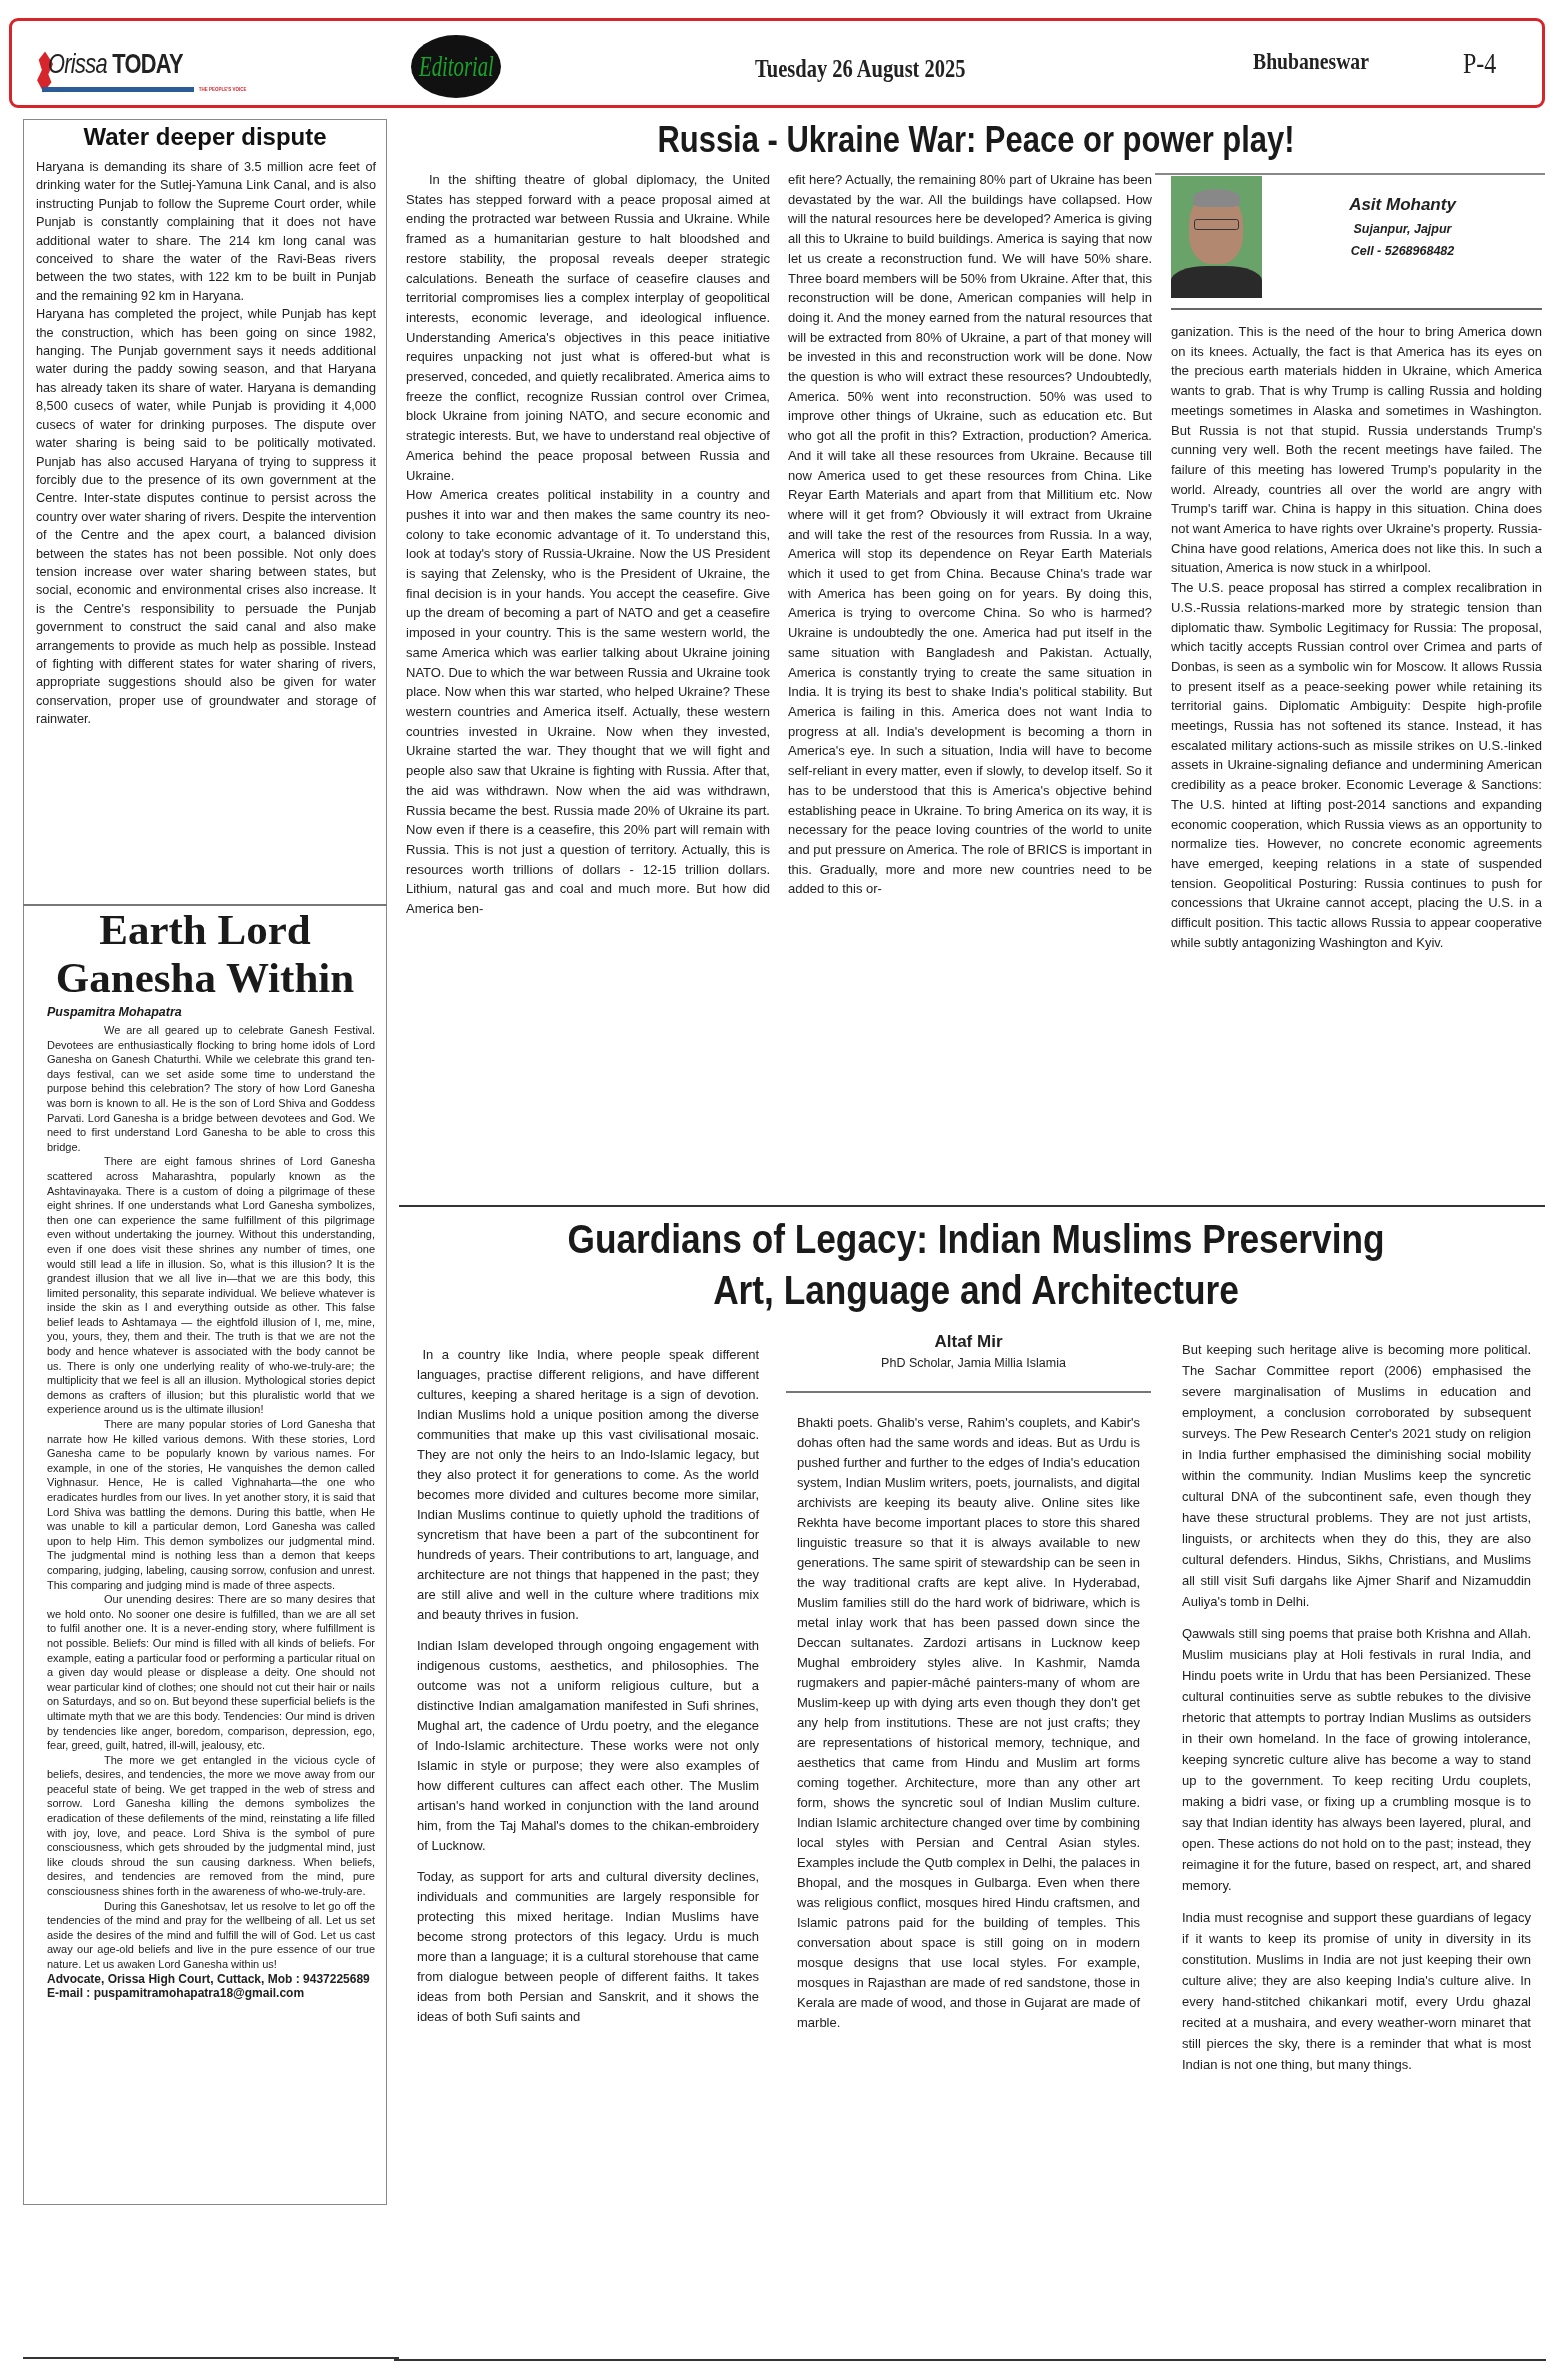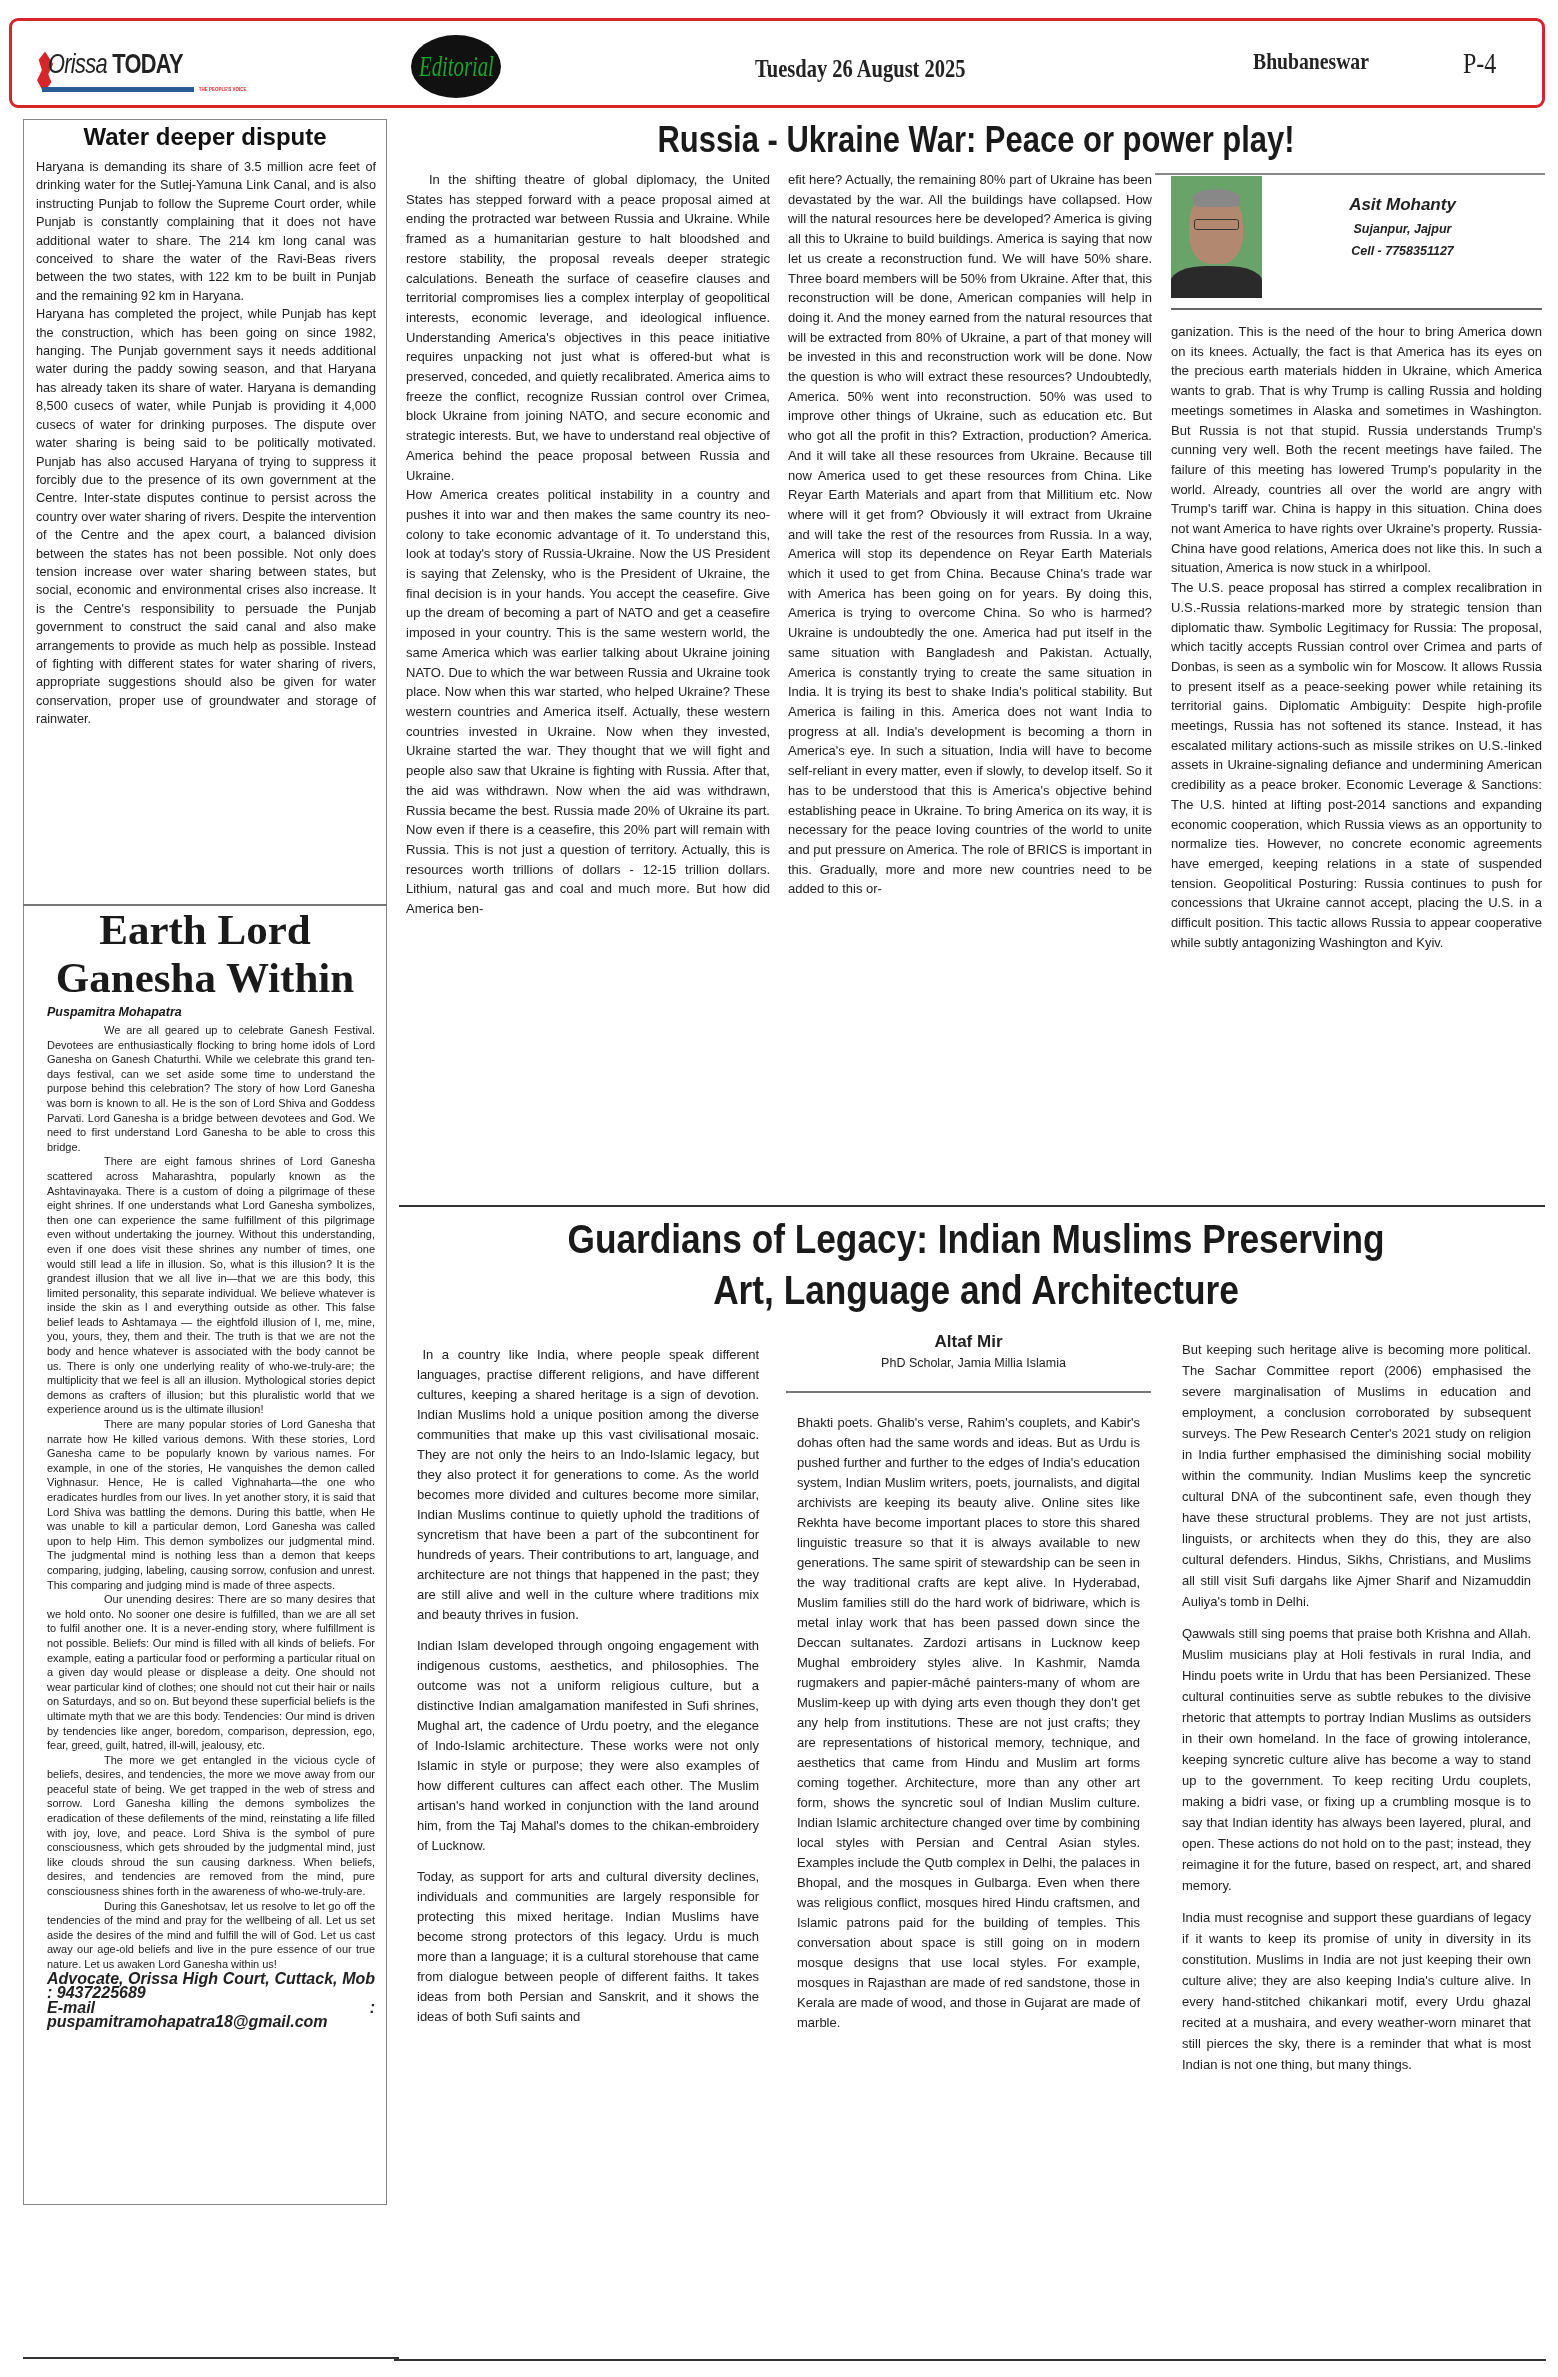--- a/index.html
+++ b/index.html
@@ -30,21 +30,21 @@
   .left-box { position: absolute; left: 23px; top: 119px; width: 364px; height: 2086px; border: 1.8px solid #888; }
   .left-divider { position: absolute; left: 23px; top: 904px; width: 364px; height: 1.8px; background: #777; }
   .water-title { position: absolute; left: 23px; top: 123px; width: 364px; text-align: center; font-weight: bold; font-size: 24px; color: #111; }
   .water-body { position: absolute; left: 36px; top: 158px; width: 340px; font-size: 12.7px; line-height: 18.4px; text-align: justify; color: #222; }
   .water-body p { margin: 0; }
   .ganesha-title { position: absolute; left: 23px; top: 906px; width: 364px; text-align: center; font-family: "Liberation Serif", serif; font-weight: bold; font-size: 43px; line-height: 48px; color: #1a1a1a; }
   .ganesha-author { position: absolute; left: 47px; top: 1005px; font-weight: bold; font-style: italic; font-size: 12.5px; color: #1a1a1a; }
   .ganesha-body { position: absolute; left: 47px; top: 1023px; width: 328px; font-size: 11px; line-height: 14.6px; text-align: justify; color: #222; }
   .ganesha-body p { text-indent: 57px; }
   .ganesha-body p.noindent { text-indent: 0; }
-  .ganesha-sign { font-weight: bold; font-style: italic; font-size: 16px; line-height: 14.6px; }
+  .ganesha-sign { font-weight: bold; font-size: 12px; line-height: 14.6px; }
   .bottom-rule-left { position: absolute; left: 23px; top: 2357px; width: 376px; height: 1.8px; background: #333; }
 
   
   .ru-title { position: absolute; left: 394px; top: 119px; width: 1164px; text-align: center; font-weight: bold; font-size: 36px; color: #1a1a1a;
     transform: scaleX(0.86); transform-origin: center top; white-space: nowrap; }
   .ru-col { position: absolute; top: 170px; font-size: 13px; line-height: 19.7px; text-align: justify; color: #222; }
   .ru-col p { margin: 0; }
   .ru-col1 { left: 406px; width: 364px; }
   .ru-col2 { left: 788px; width: 364px; }
   .ru-col3 { left: 1171px; width: 371px; top: 322px; }
@@ -129,21 +129,21 @@
 
 <div class="author-rule-top"></div>
 <div class="photo">
   <div class="shirt"></div>
   <div class="head"></div>
   <div class="hair"></div>
   <div class="glasses"></div>
 </div>
 <div class="author-name">Asit Mohanty</div>
 <div class="author-loc">Sujanpur, Jajpur</div>
-<div class="author-cell">Cell - 7758351127</div>
+<div class="author-cell">Cell - 5268968482</div>
 <div class="author-rule-bottom"></div>
 
 <div class="ru-col ru-col3">
   <p>ganization. This is the need of the hour to bring America down on its knees. Actually, the fact is that America has its eyes on the precious earth materials hidden in Ukraine, which America wants to grab. That is why Trump is calling Russia and holding meetings sometimes in Alaska and sometimes in Washington. But Russia is not that stupid. Russia understands Trump's cunning very well. Both the recent meetings have failed. The failure of this meeting has lowered Trump's popularity in the world. Already, countries all over the world are angry with Trump's tariff war. China is happy in this situation. China does not want America to have rights over Ukraine's property. Russia-China have good relations, America does not like this. In such a situation, America is now stuck in a whirlpool.</p>
   <p>The U.S. peace proposal has stirred a complex recalibration in U.S.-Russia relations-marked more by strategic tension than diplomatic thaw. Symbolic Legitimacy for Russia: The proposal, which tacitly accepts Russian control over Crimea and parts of Donbas, is seen as a symbolic win for Moscow. It allows Russia to present itself as a peace-seeking power while retaining its territorial gains. Diplomatic Ambiguity: Despite high-profile meetings, Russia has not softened its stance. Instead, it has escalated military actions-such as missile strikes on U.S.-linked assets in Ukraine-signaling defiance and undermining American credibility as a peace broker. Economic Leverage &amp; Sanctions: The U.S. hinted at lifting post-2014 sanctions and expanding economic cooperation, which Russia views as an opportunity to normalize ties. However, no concrete economic agreements have emerged, keeping relations in a state of suspended tension. Geopolitical Posturing: Russia continues to push for concessions that Ukraine cannot accept, placing the U.S. in a difficult position. This tactic allows Russia to appear cooperative while subtly antagonizing Washington and Kyiv.</p>
 </div>
 
 <div class="mid-rule"></div>
 
 <h1 class="gd-title">

